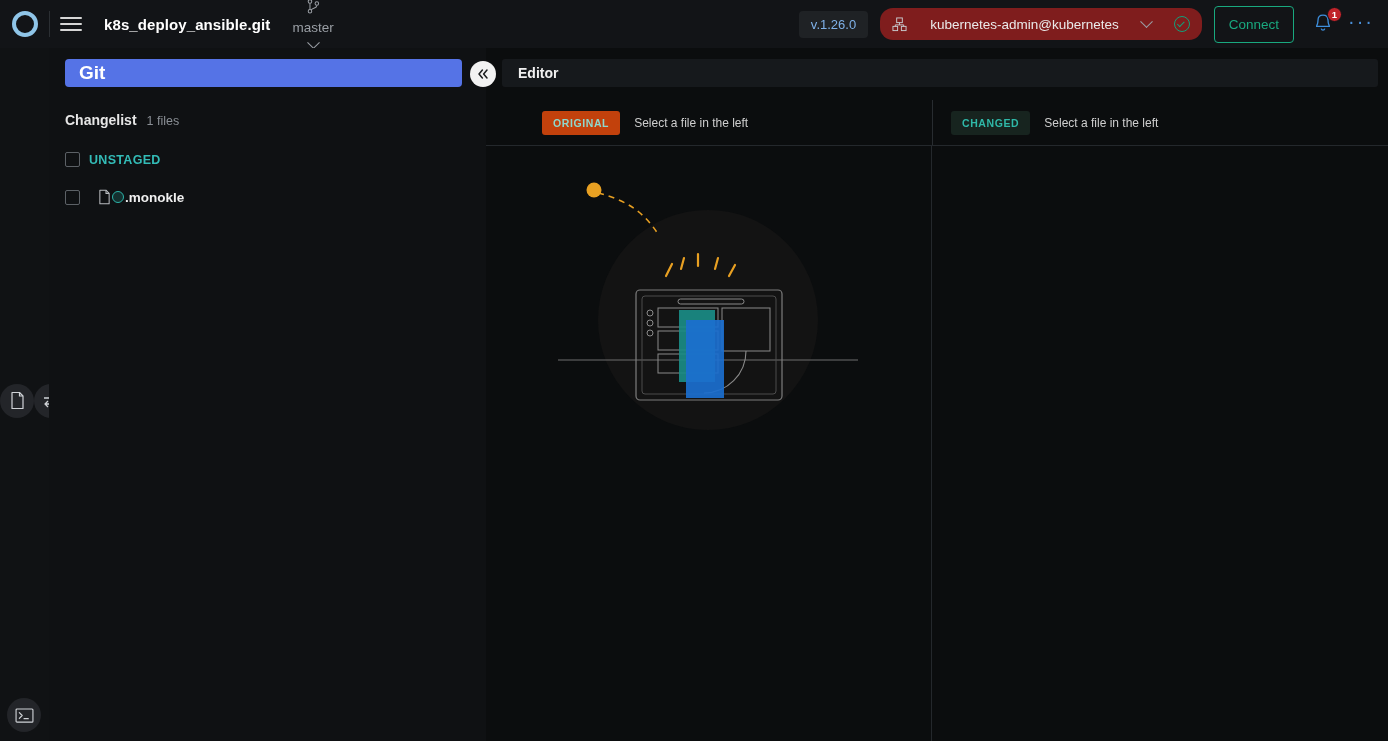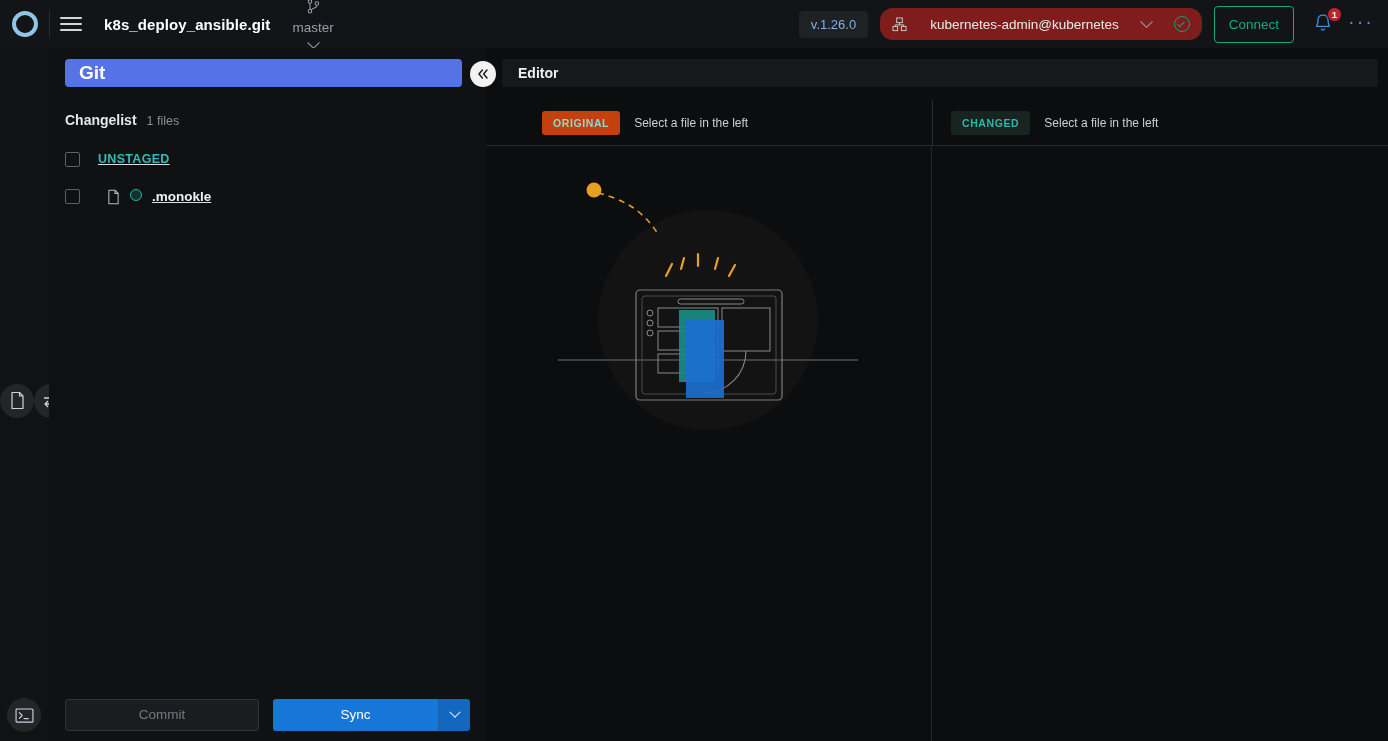--- a/index.html
+++ b/index.html
@@ -108,21 +108,21 @@
     position: absolute; left: 16px; top: 11px; width: 397px; height: 28px;
     background: #5573e6; border-radius: 4px; color: #fff; font-size: 19px;
     font-weight: bold; display: flex; align-items: center; padding-left: 14px; cursor: pointer;
   }
   .changelist-row {
     position: absolute; left: 16px; top: 64px; display: flex; align-items: baseline; gap: 10px;
   }
   .changelist-title { font-size: 14px; font-weight: bold; color: #e6e6e6; }
   .changelist-count { font-size: 12.5px; color: #8a8f95; }
   .file-row {
-    position: absolute; left: 16px; display: flex; align-items: flex-start; gap: 10px; cursor: pointer; text-decoration: underline;
+    position: absolute; left: 16px; display: flex; align-items: center; gap: 1px; cursor: pointer;
   }
   .cb {
     width: 15px; height: 15px; border: 1px solid #5c6166; border-radius: 2px;
     background: transparent; cursor: pointer; flex: 0 0 auto;
   }
   .unstaged-label { color: #33bcb7; font-size: 12.5px; font-weight: bold; letter-spacing: .3px; }
   .file-name { color: #f0f0f0; font-size: 13.5px; font-weight: bold; }
   .teal-dot {
     width: 12px; height: 12px; border-radius: 50%; border: 1.6px solid #2bb3a8; background: #14302f;
   }
@@ -341,29 +341,20 @@
     <div class="file-row" style="top:141px;">
       <span class="cb"></span>
       <svg width="13" height="16" viewBox="0 0 14 17" style="margin-left:17px;">
         <path d="M2 1.2 L8.6 1.2 L12 4.6 L12 15.8 L2 15.8 Z" fill="none" stroke="#b9bcc0" stroke-width="1.1" stroke-linejoin="round"></path>
         <path d="M8.6 1.2 L8.6 4.6 L12 4.6" fill="none" stroke="#b9bcc0" stroke-width="1.1"></path>
       </svg>
       <span class="teal-dot"></span>
       <span class="file-name">.monokle</span>
     </div>
 
-    <div class="git-footer">
-      <button class="commit-btn">Commit</button>
-      <div class="sync-group">
-        <button class="sync-btn">Sync</button>
-        <div class="sync-caret">
-          <span class="caret-dn"></span>
-        </div>
-      </div>
-    </div>
   </div>
 
 
   <div class="collapse-btn">
     <svg width="14" height="12" viewBox="0 0 14 12">
       <path d="M6.4 2 L3 6 L6.4 10 M11 2 L7.6 6 L11 10" fill="none" stroke="#1b1d1f" stroke-width="1.5" stroke-linecap="round" stroke-linejoin="round"></path>
     </svg>
   </div>
 
   <div class="editor">

